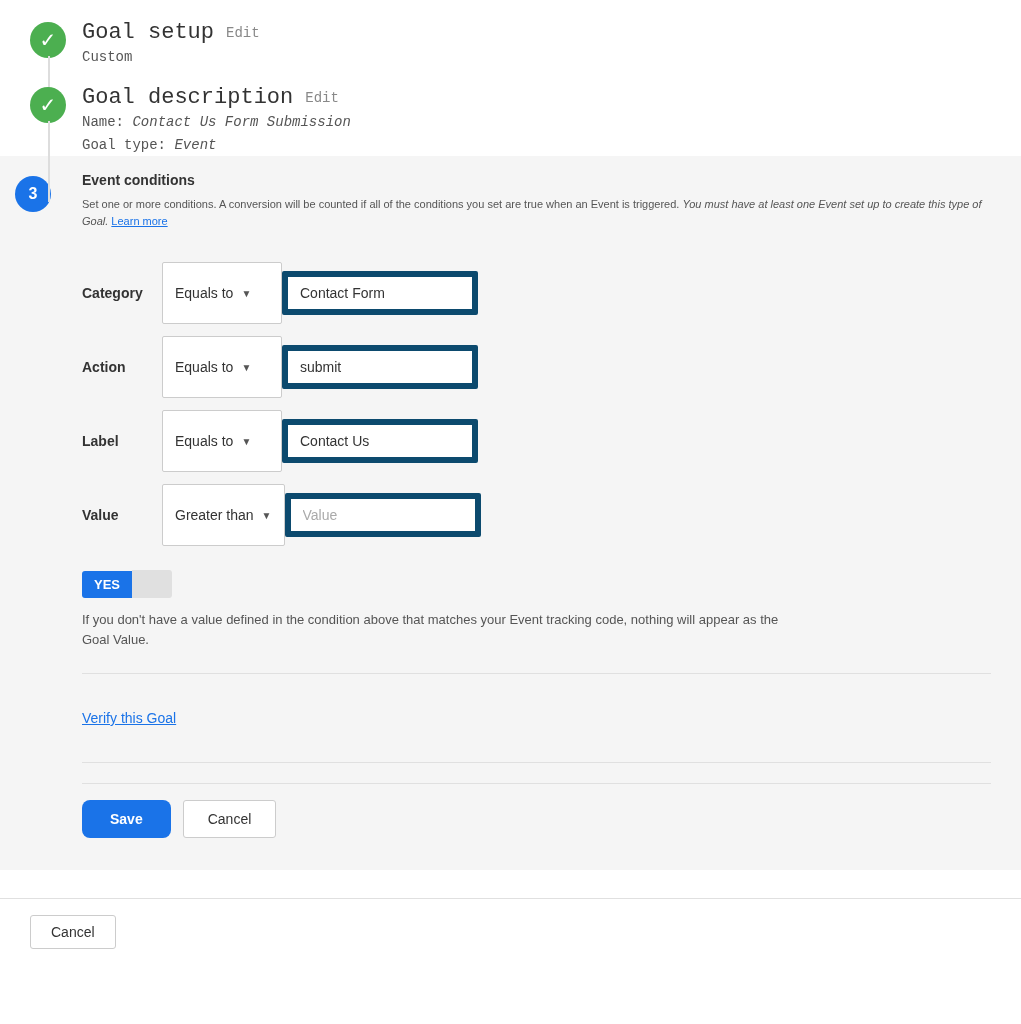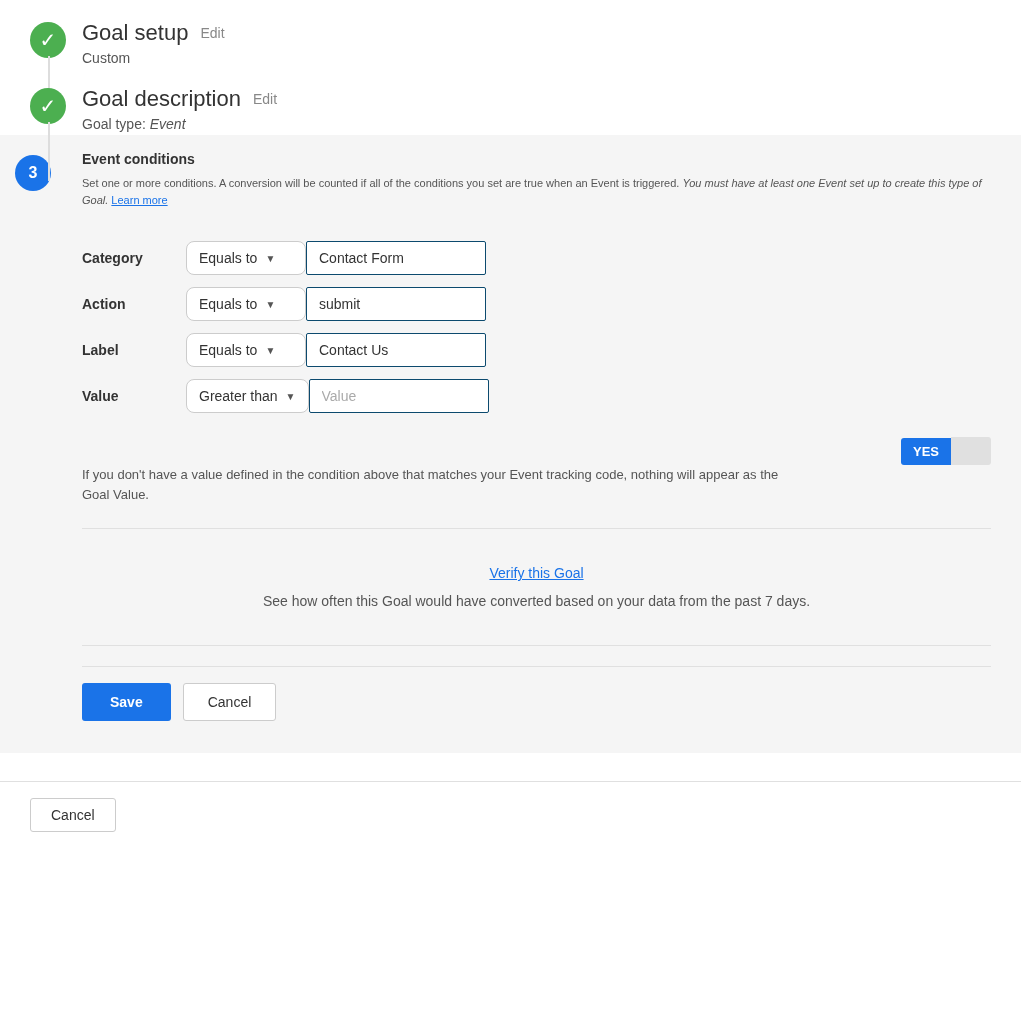--- a/index.html
+++ b/index.html
@@ -56,20 +56,21 @@
       font-weight: bold;
     }
 
     .checkmark {
       color: white;
       font-size: 20px;
     }
 
     .step-content {
       flex: 1;
+      font-family: Liberation Mono, monospace;
     }
 
     .step-header {
       display: flex;
       align-items: center;
       gap: 12px;
     }
 
     .step-title {
       font-size: 22px;
@@ -139,43 +140,42 @@
       font-weight: bold;
       font-size: 14px;
       color: #333;
     }
 
     .condition-select {
       position: relative;
       display: inline-flex;
       align-items: center;
       border: 1px solid #ccc;
-      border-radius: 8px;
-      padding: 8px 12px;
+      border-radius: 2px;
+      padding: 22px 12px;
       background: white;
       cursor: pointer;
       min-width: 120px;
       font-size: 14px;
       color: #333;
-      margin-left: 24px;
     }
 
     .condition-select .arrow {
       margin-left: 8px;
       font-size: 10px;
       color: #555;
     }
 
     .condition-input {
-      border: 1px solid #0c4a6e;
+      border: 6px solid #0c4a6e;
       border-radius: 2px;
       padding: 8px 12px;
       font-size: 14px;
       color: #333;
-      width: 180px;
+      width: 196px;
       background: white;
     }
 
     .condition-input::placeholder {
       color: #aaa;
     }
 
     
     .toggle-section {
       margin: 24px 0;
@@ -183,21 +183,21 @@
 
     .toggle-title {
       font-weight: bold;
       font-size: 14px;
       margin-bottom: 12px;
     }
 
     .toggle-wrapper {
       display: flex;
       align-items: center;
-      justify-content: flex-end;
+      margin-bottom: 12px;
     }
 
     .toggle-yes {
       background: #1a73e8;
       color: white;
       font-weight: bold;
       font-size: 13px;
       padding: 6px 12px;
       border-radius: 3px 0 0 3px;
       display: inline-block;
@@ -224,21 +224,20 @@
       border-top: 1px solid #e0e0e0;
       margin: 20px 0;
     }
 
     
     .verify-row {
       display: flex;
       align-items: center;
       gap: 12px;
       padding: 16px 0;
-      flex-direction: column;
     }
 
     .verify-link {
       color: #1a73e8;
       text-decoration: underline;
       cursor: pointer;
       font-size: 14px;
       white-space: nowrap;
     }
 
@@ -253,21 +252,21 @@
       gap: 12px;
       padding: 16px 0;
       border-top: 1px solid #e0e0e0;
       margin-top: 4px;
     }
 
     .btn-save {
       background: #1a73e8;
       color: white;
       border: none;
-      border-radius: 3px;
+      border-radius: 8px;
       padding: 10px 28px;
       font-size: 14px;
       font-weight: bold;
       cursor: pointer;
     }
 
     .btn-cancel-inner {
       background: white;
       color: #333;
       border: 1px solid #ccc;
@@ -343,20 +342,24 @@
 
   <div class="step-row" style="position:relative; margin-bottom: 0;">
     <div class="step-connector"></div>
     <div class="step-icon completed">
       <span class="checkmark">✓</span>
     </div>
     <div class="step-content">
       <div class="step-header">
         <span class="step-title">Goal description</span>
         <a class="edit-link">Edit</a>
+      </div>
+      <div class="step-meta">
+        <span>Name:</span>
+        <em>Contact Us Form Submission</em>
       </div>
       <div class="step-meta">
         <span>Goal type:</span>
         <em>Event</em>
       </div>
     </div>
   </div>
 
   <div class="step3-row">
     <div class="step3-icon-area">
@@ -419,21 +422,20 @@
           <span class="toggle-yes">YES</span>
           <span class="toggle-knob"></span>
         </div>
         <div class="toggle-desc">If you don't have a value defined in the condition above that matches your Event tracking code, nothing will appear as the Goal Value.</div>
       </div>
 
       <hr class="divider">
 
       <div class="verify-row">
         <a class="verify-link">Verify this Goal</a>
-        <span class="verify-desc">See how often this Goal would have converted based on your data from the past 7 days.</span>
       </div>
 
       <hr class="divider">
 
       <div class="action-buttons">
         <button class="btn-save">Save</button>
         <button class="btn-cancel-inner">Cancel</button>
       </div>
 
     </div>

